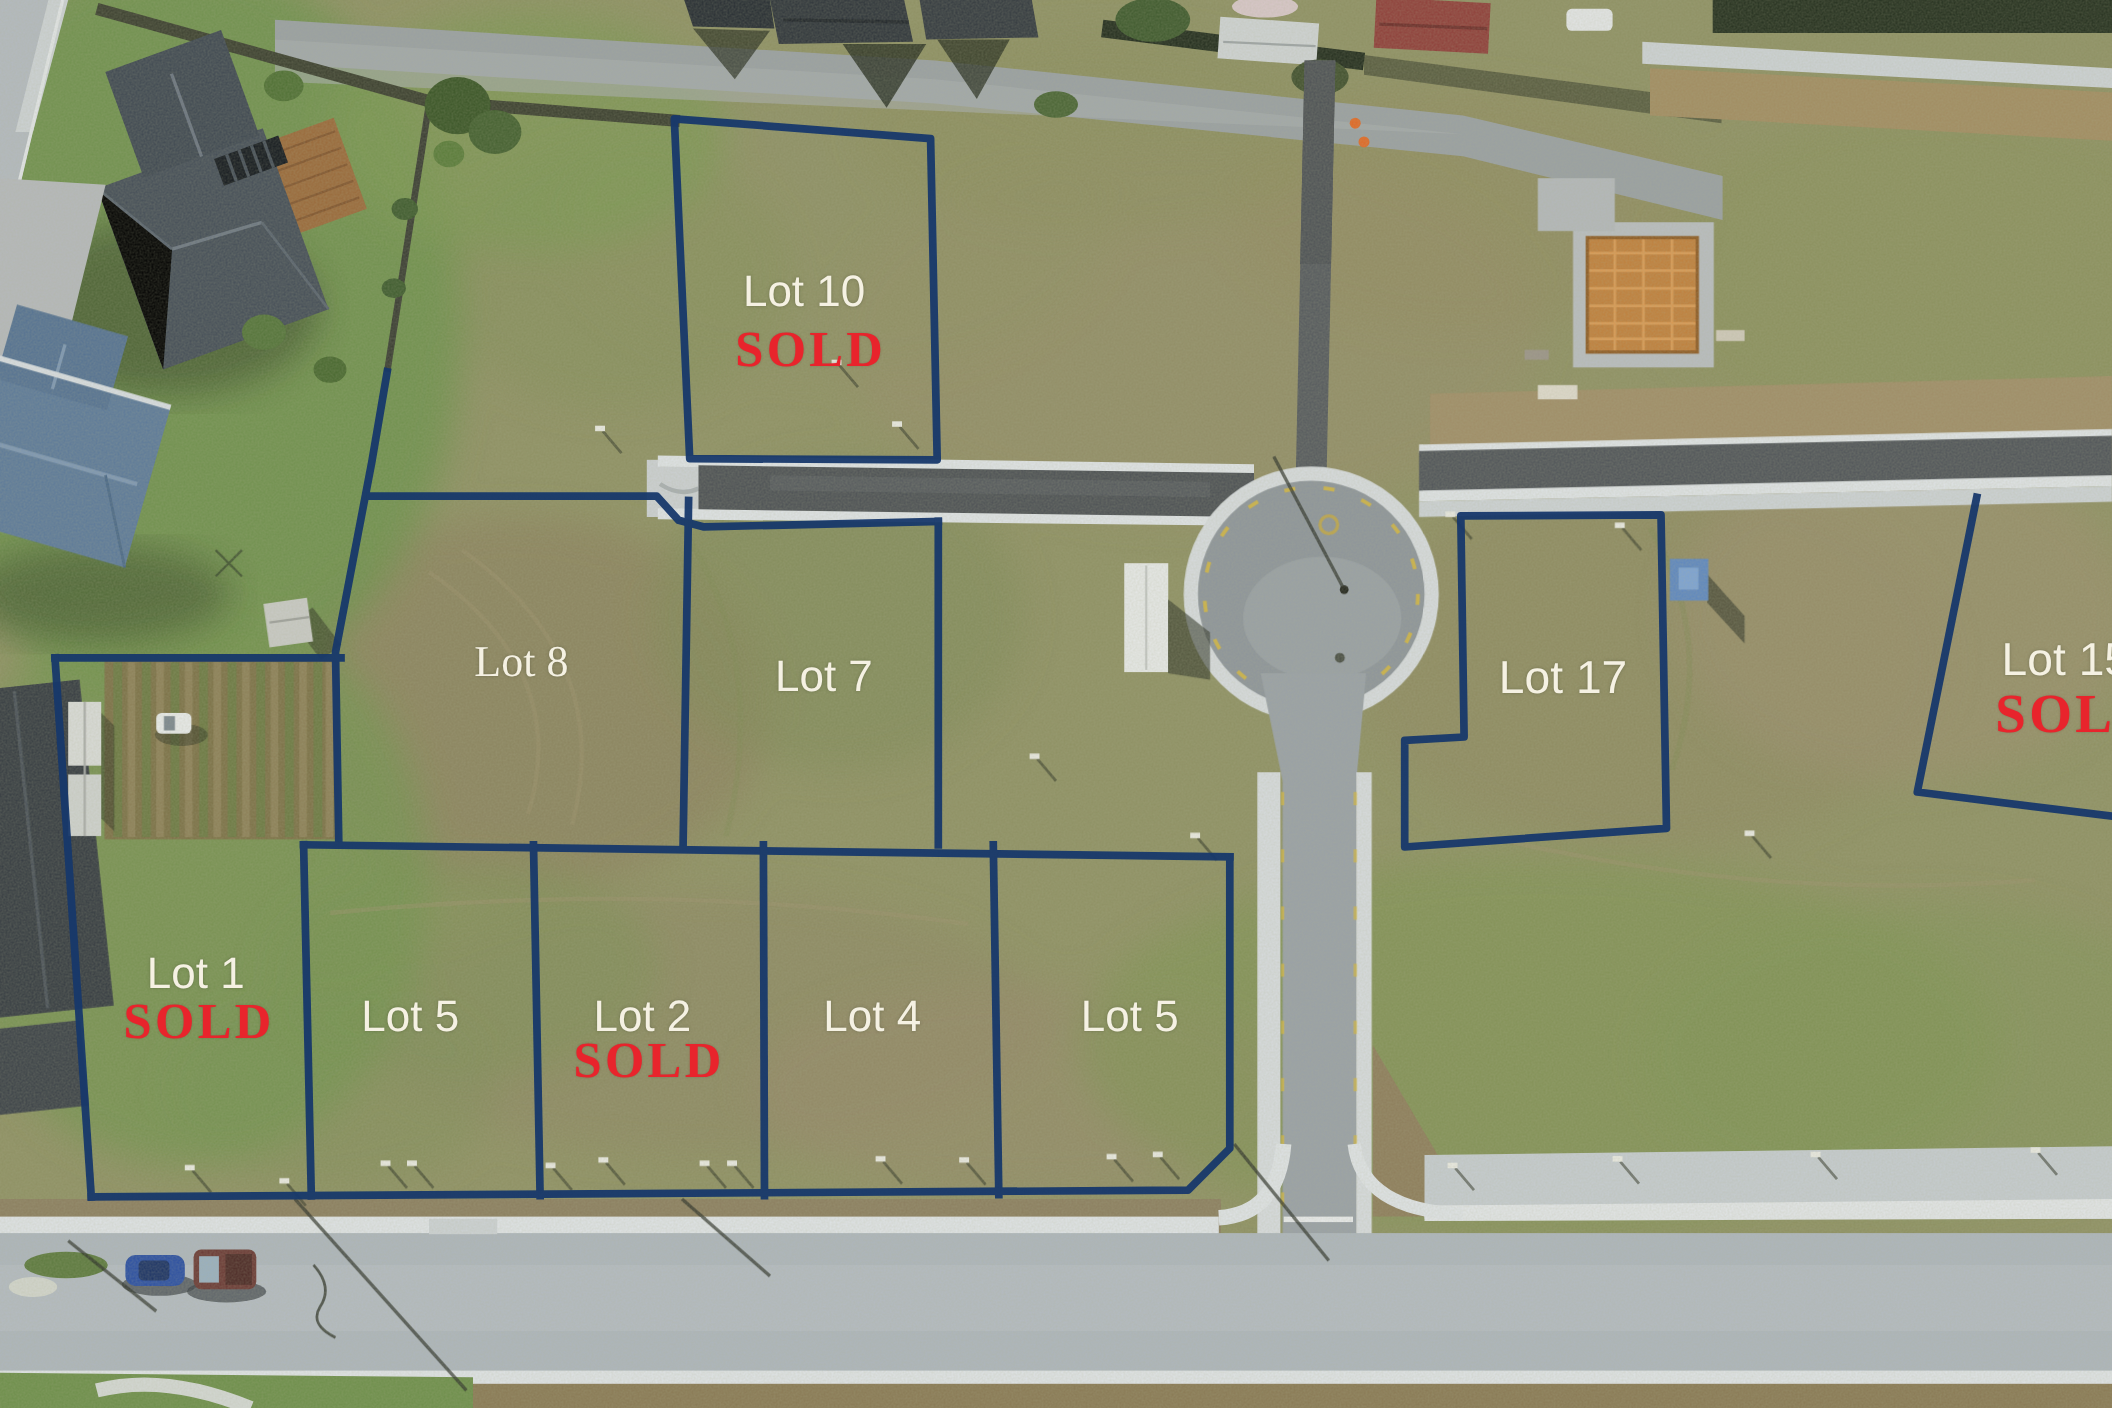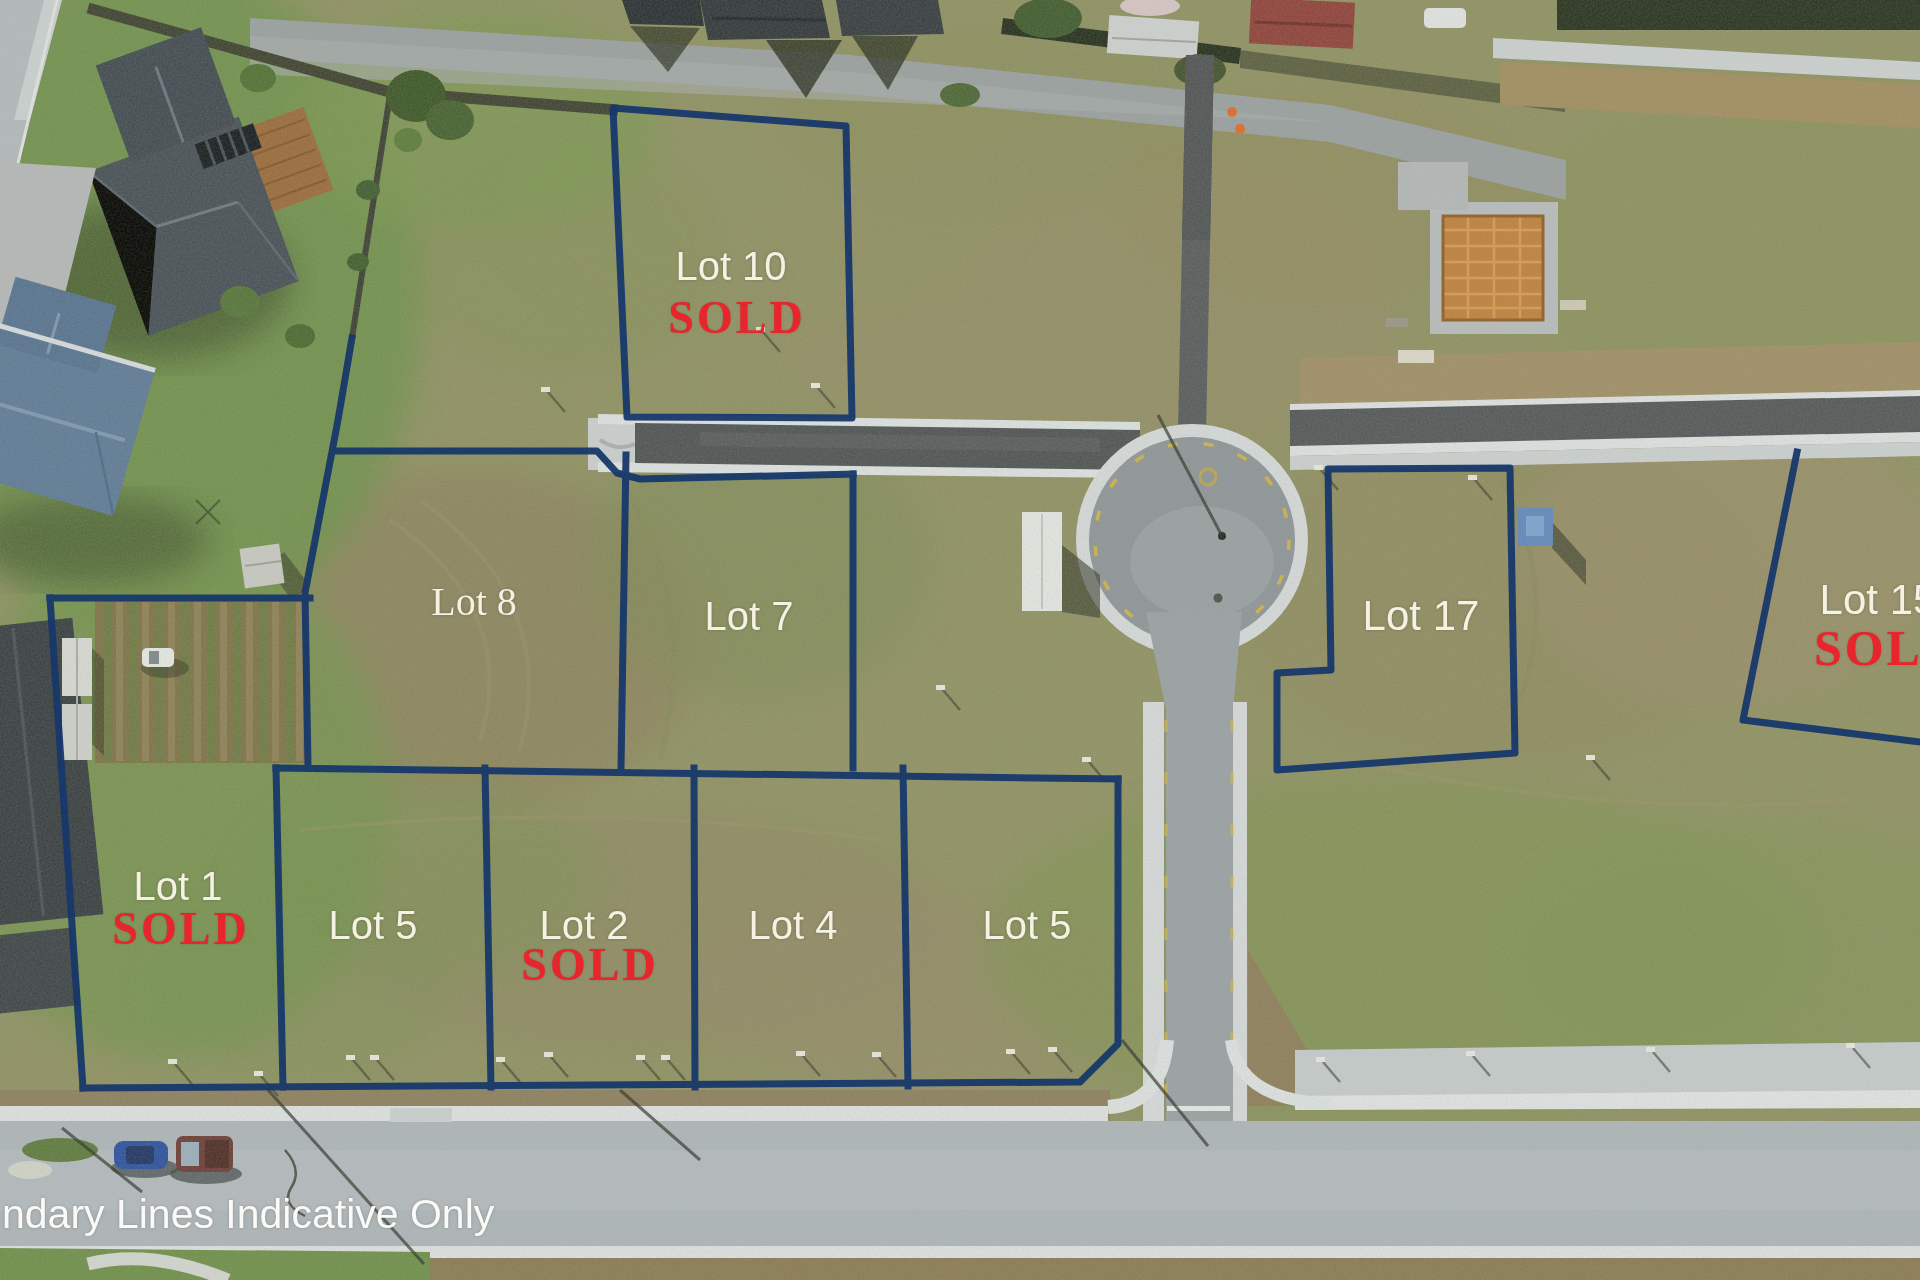--- a/index.html
+++ b/index.html
@@ -397,14 +397,13 @@
   <div class="sold-label" style="left:181px;top:928px;">SOLD</div>
 
   <div class="lot-label" style="left:373px;top:925px;">Lot 5</div>
 
   <div class="lot-label" style="left:584px;top:925px;">Lot 2</div>
   <div class="sold-label" style="left:590px;top:964px;">SOLD</div>
 
   <div class="lot-label" style="left:793px;top:925px;">Lot 4</div>
   <div class="lot-label" style="left:1027px;top:925px;">Lot 5</div>
 
-  <div class="disclaimer">ndary Lines Indicative Only</div>
 </div>
 
 </body></html>

